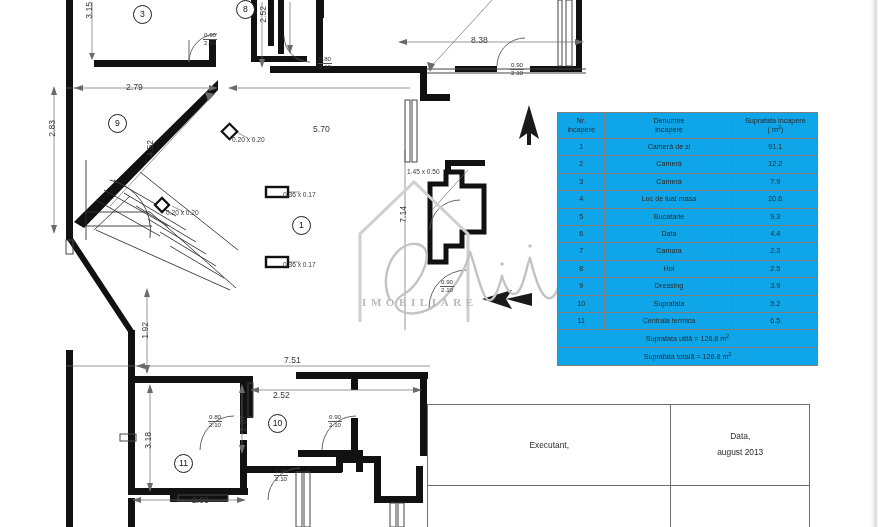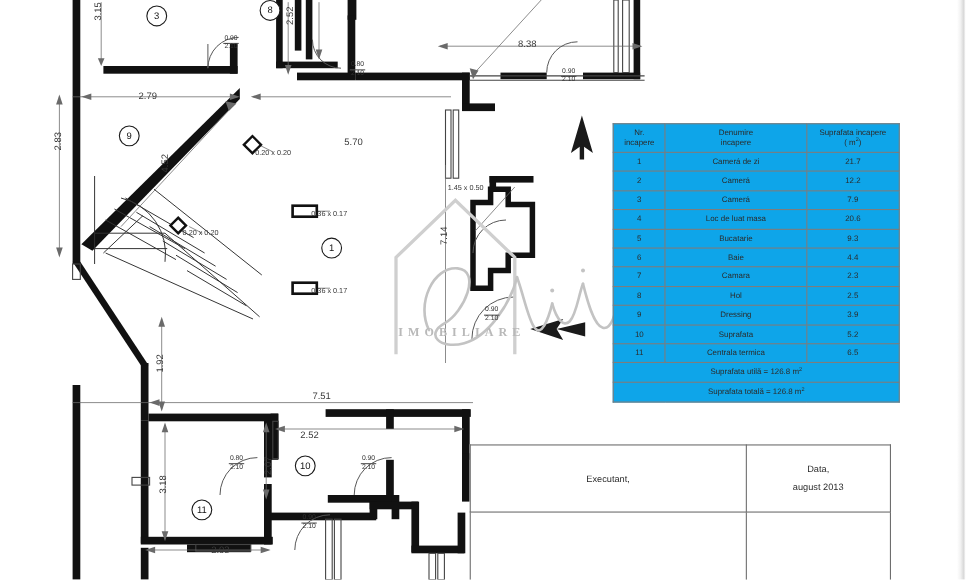--- a/index.html
+++ b/index.html
@@ -54,21 +54,21 @@
     width:383px;
     border-collapse:collapse;
     font-size:8.4px;
     color:#2b2b2b;
     background:#fff;
   }
   .titleblock td{
     border:1px solid #6e6e6e;
     text-align:center;
     vertical-align:middle;
-    padding:6px;
+    padding:16px;
     font-weight:normal;
   }
   .tb-exec{width:256px;height:48px;}
   .tb-data{width:127px;height:48px;line-height:1.9;}
   .tb-empty{height:78px;}
 
   
   .watermark{
     position:absolute;left:352px;top:172px;
     width:215px;height:165px;
@@ -361,21 +361,21 @@
         <th class="c-area">
           <span>Suprafata incapere</span><br>
           <span>( m</span><span class="sup">2</span><span>)</span>
         </th>
       </tr>
     </thead>
     <tbody id="schedule-body">
         <tr>
           <td class="c-nr">1</td>
           <td class="c-name">Camerá de zi</td>
-          <td class="c-area">21.7</td>
+          <td class="c-area">91.1</td>
         </tr>
         <tr>
           <td class="c-nr">2</td>
           <td class="c-name">Camerá</td>
           <td class="c-area">12.2</td>
         </tr>
         <tr>
           <td class="c-nr">3</td>
           <td class="c-name">Camerá</td>
           <td class="c-area">7.9</td>
@@ -385,21 +385,21 @@
           <td class="c-name">Loc de luat masa</td>
           <td class="c-area">20.6</td>
         </tr>
         <tr>
           <td class="c-nr">5</td>
           <td class="c-name">Bucatarie</td>
           <td class="c-area">9.3</td>
         </tr>
         <tr>
           <td class="c-nr">6</td>
-          <td class="c-name">Baie</td>
+          <td class="c-name">Data</td>
           <td class="c-area">4.4</td>
         </tr>
         <tr>
           <td class="c-nr">7</td>
           <td class="c-name">Camara</td>
           <td class="c-area">2.3</td>
         </tr>
         <tr>
           <td class="c-nr">8</td>
           <td class="c-name">Hol</td>

